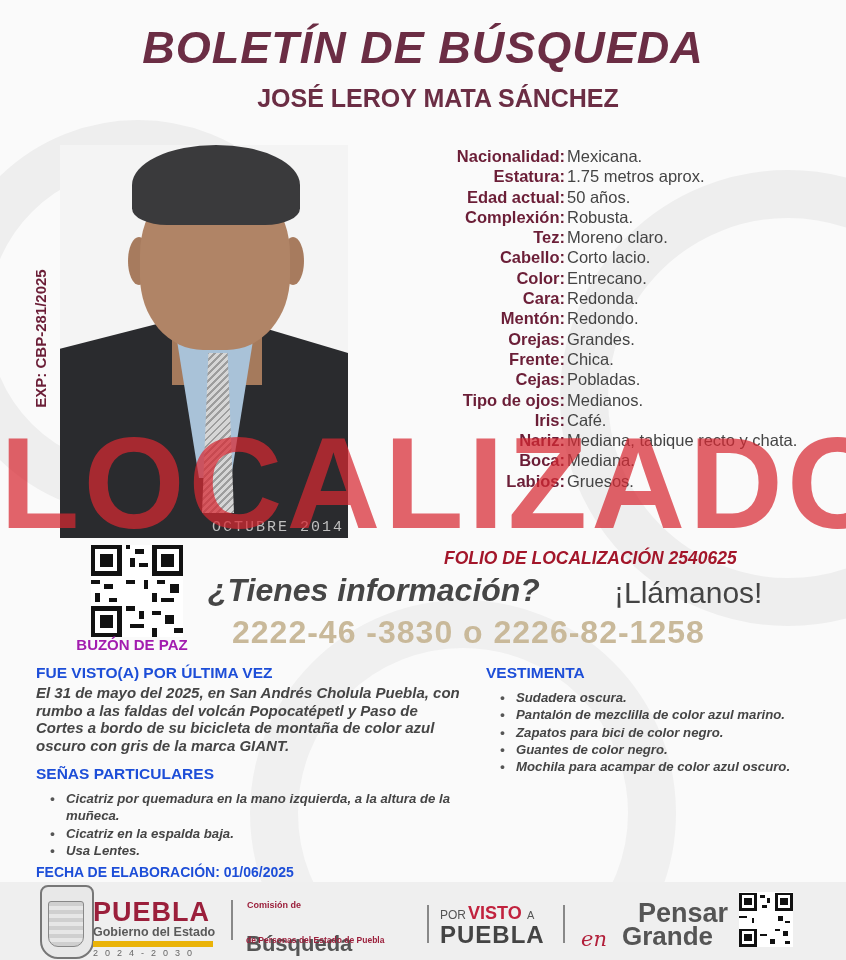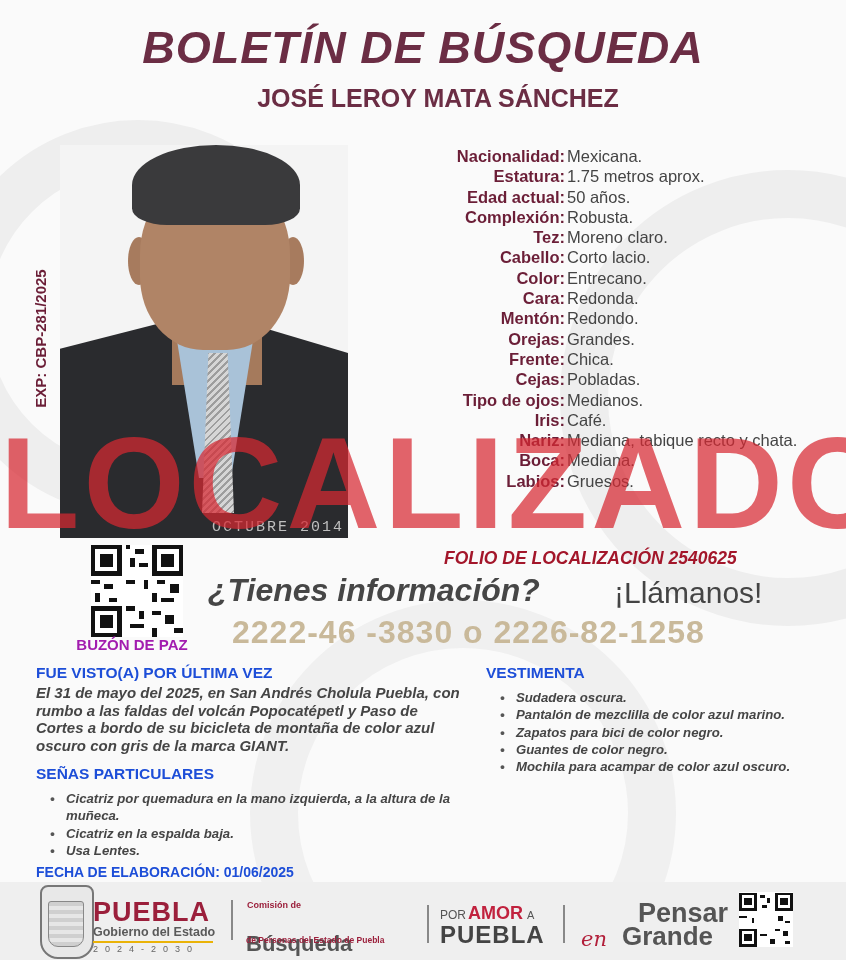--- a/index.html
+++ b/index.html
@@ -33,21 +33,21 @@
   .sec-text { position:absolute; font-size:15px; font-weight:bold; font-style:italic; color:#454545; line-height:17.5px; }
   ul.list { margin:6px; padding:0; list-style:none; }
   ul.list li { position:relative; padding-left:24px; font-size:13.2px; font-weight:bold; font-style:italic; color:#454545; line-height:17.3px; }
   ul.list li::before { content:"•"; position:absolute; left:8px; color:#555; }
   .footer { position:absolute; left:0; top:882px; width:846px; height:78px; background:#efefef; }
   .divider-v { position:absolute; width:2px; background:#888; }
   .seal { position:absolute; left:40px; top:885px; width:50px; height:70px; border:2px solid #777; border-radius:8px 8px 18px 18px; background:#e8e8e8; }
   .seal .inner { position:absolute; left:6px; top:14px; width:34px; height:44px; border:1px solid #888; background:repeating-linear-gradient(0deg,#cfcfcf 0 4px,#e6e6e6 4px 8px); border-radius:3px 3px 10px 10px; }
   .puebla { position:absolute; left:93px; top:897px; font-size:27px; font-weight:bold; color:#9b1f3b; letter-spacing:1px; }
   .gob { position:absolute; left:93px; top:925px; font-size:12.5px; color:#5a5a5a; font-weight:bold; }
-  .years { position:absolute; left:93px; top:941px; font-size:9px; color:#666; letter-spacing:7px; border-top:2px solid #eab308; padding-top:1px; width:120px;}
+  .years { position:absolute; left:93px; top:941px; font-size:9px; color:#666; letter-spacing:7px; border-top:6px solid #eab308; padding-top:1px; width:120px;}
   .com-small { position:absolute; left:247px; top:900px; font-size:9px; color:#9b1f3b; font-weight:bold; }
   .com-big { position:absolute; left:246px; top:909px; font-size:22px; color:#555; font-weight:bold;margin-top:22px; }
   .com-sub { position:absolute; left:246px; top:935px; font-size:8.5px; color:#9b1f3b; font-weight:bold; }
   .por { position:absolute; left:440px; top:908px; font-size:12px; color:#555; }
   .amor { position:absolute; left:468px; top:903px; font-size:18px; color:#c1223e; font-weight:bold; }
   .a { position:absolute; left:527px; top:909px; font-size:11px; color:#555; }
   .puebla2 { position:absolute; left:440px; top:921px; font-size:24px; font-weight:bold; color:#444; letter-spacing:1px; }
   .pensar { position:absolute; left:638px; top:898px; font-size:27px; font-weight:bold; color:#555; }
   .grande { position:absolute; left:622px; top:921px; font-size:26px; font-weight:bold; color:#555; }
   .en { position:absolute; left:581px; top:927px; font-size:21px; color:#b21f3a; font-style:italic; font-family:"DejaVu Serif", serif; }
@@ -220,21 +220,21 @@
   </div>
 <div class="puebla">PUEBLA</div>
 <div class="gob">Gobierno del Estado</div>
 <div class="years">2024-2030</div>
 <div class="divider-v" style="left:231px;top:900px;height:40px;"></div>
 <div class="com-small">Comisión de</div>
 <div class="com-big">Búsqueda</div>
 <div class="com-sub">de Personas del Estado de Puebla</div>
 <div class="divider-v" style="left:427px;top:905px;height:38px;"></div>
 <div class="por">POR</div>
-<div class="amor">AMOR</div>
+<div class="amor">VISTO</div>
 <div class="a">A</div>
 <div class="puebla2">PUEBLA</div>
 <div class="divider-v" style="left:563px;top:905px;height:38px;"></div>
 <div class="pensar">Pensar</div>
 <div class="en">en</div>
 <div class="grande">Grande</div>
 <svg class="qr-foot" viewBox="0 0 21 21" shape-rendering="crispEdges">
   <rect width="21" height="21" fill="#fff"></rect>
   <g fill="#111">
     <rect x="0" y="0" width="7" height="7"></rect>

